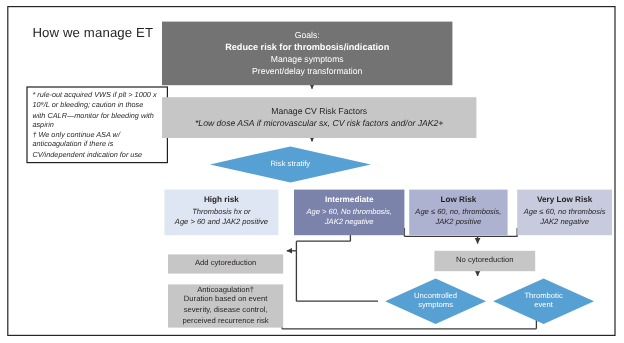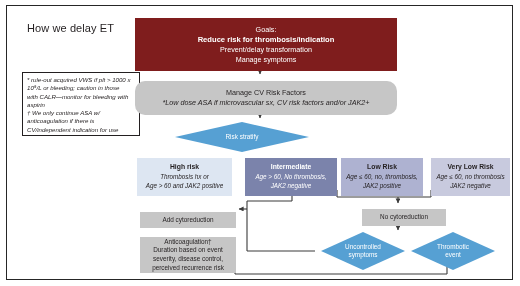--- a/index.html
+++ b/index.html
@@ -2,23 +2,23 @@
 <html><head>
 <meta charset="utf-8">
 <style>
   html,body{margin:0;padding:0;background:#ffffff;}
   body{font-family:"Liberation Sans",sans-serif;}
   #root{position:relative;width:520px;height:286px;overflow:hidden;background:#fff;}
   .frame{position:absolute;left:6px;top:5px;width:507px;height:275px;border:1px solid #262626;box-sizing:border-box;background:#fff;}
   .title{position:absolute;left:20px;top:16px;font-size:11px;color:#231f20;letter-spacing:.1px;}
   .note{position:absolute;left:15px;top:66px;width:118px;height:64px;border:1px solid #231f20;box-sizing:border-box;padding:3px 4px 3px 4px;font-size:6.1px;line-height:8.3px;font-style:italic;color:#231f20;}
   .box{position:absolute;box-sizing:border-box;display:flex;flex-direction:column;align-items:center;justify-content:center;text-align:center;}
-  .goals{left:128px;top:12px;width:262px;height:53px;background:#7f1d1d;color:#ffffff;font-size:7.2px;line-height:10px;}
+  .goals{left:128px;top:12px;width:242px;height:53px;background:#737373;color:#ffffff;font-size:7.2px;line-height:10px;}
   .goals .b{font-weight:bold;font-size:7.6px;}
-  .cvrisk{left:128px;top:75px;width:262px;height:34px;background:#c6c6c6;color:#231f20;font-size:7.2px;line-height:10.5px;border-radius:10px;}
+  .cvrisk{left:128px;top:75px;width:262px;height:34px;background:#c6c6c6;color:#231f20;font-size:7.2px;line-height:10.5px;}
   .cvrisk .it{font-style:italic;text-align:center;}
   .riskbox{position:absolute;box-sizing:border-box;display:flex;flex-direction:column;align-items:center;justify-content:center;text-align:center;font-size:6.3px;line-height:8.6px;padding:3px 4px;}
   .riskbox .h{font-weight:bold;font-size:6.8px;margin-bottom:1.5px;}
   .riskbox .s{font-style:italic;}
   .rb-high{left:130px;top:152px;width:95px;height:38px;background:#dde6f2;color:#231f20;}
   .rb-int{left:238px;top:152px;width:92px;height:38px;background:#7b83ab;color:#ffffff;}
   .rb-low{left:334px;top:152px;width:82px;height:38px;background:#aeb2d1;color:#231f20;}
   .rb-vlow{left:424px;top:152px;width:79px;height:38px;background:#c8cade;color:#231f20;}
   .gbox{position:absolute;box-sizing:border-box;background:#c6c6c6;color:#231f20;display:flex;flex-direction:column;align-items:center;justify-content:center;text-align:center;font-size:6.4px;line-height:8.6px;padding:2px 3px;}
   .addcyto{left:133px;top:206px;width:96px;height:16px;}
@@ -31,21 +31,21 @@
   .d-unc{left:314px;top:226px;width:84px;height:38px;}
   .d-thr{left:404px;top:226px;width:84px;height:38px;}
   svg.conn{position:absolute;left:0;top:0;width:507px;height:275px;pointer-events:none;overflow:visible;}
 </style>
 </head>
 <body>
 
 <div id="root">
   <div class="frame">
 
-    <div class="title">How we delay ET</div>
+    <div class="title">How we manage ET</div>
 
     <div class="note">
       <div>* rule-out acquired VWS if plt &gt; 1000 x</div>
       <div>10⁹/L or bleeding; caution in those</div>
       <div>with CALR—monitor for bleeding with</div>
       <div>aspirin</div>
       <div>† We only continue ASA w/</div>
       <div>anticoagulation if there is</div>
       <div>CV/independent indication for use</div>
     </div>
@@ -78,22 +78,22 @@
         <line x1="440" y1="259" x2="440" y2="268"></line>
         <line x1="440" y1="268" x2="228" y2="268"></line>
         <line x1="228" y1="268" x2="228" y2="249"></line>
         <line x1="228" y1="249" x2="223" y2="249" marker-end="url(#ah)"></line>
       </g>
     </svg>
 
     <div class="box goals">
       <div>Goals:</div>
       <div class="b">Reduce risk for thrombosis/indication</div>
+      <div>Manage symptoms</div>
       <div>Prevent/delay transformation</div>
-      <div>Manage symptoms</div>
     </div>
 
     <div class="box cvrisk">
       <div>Manage CV Risk Factors</div>
       <div class="it">*Low dose ASA if microvascular sx, CV risk factors and/or JAK2+</div>
     </div>
 
     <div class="dia d-risk">
       <svg viewBox="0 0 134 30" width="134" height="30">
           <polygon points="67,0 134,15 67,30 0,15" fill="#56a0d3"></polygon>

